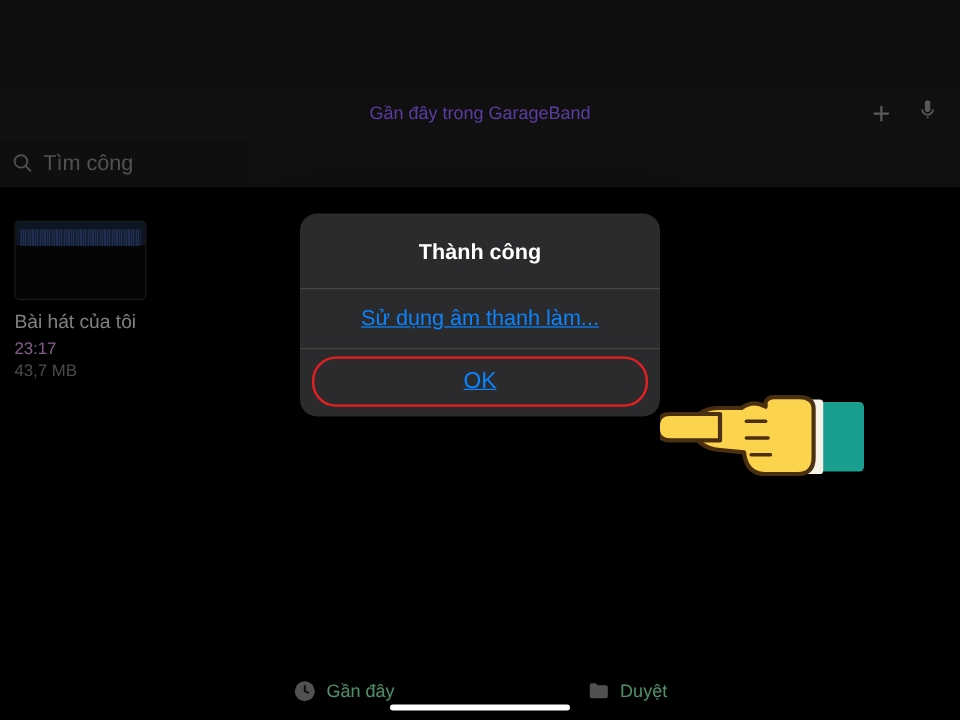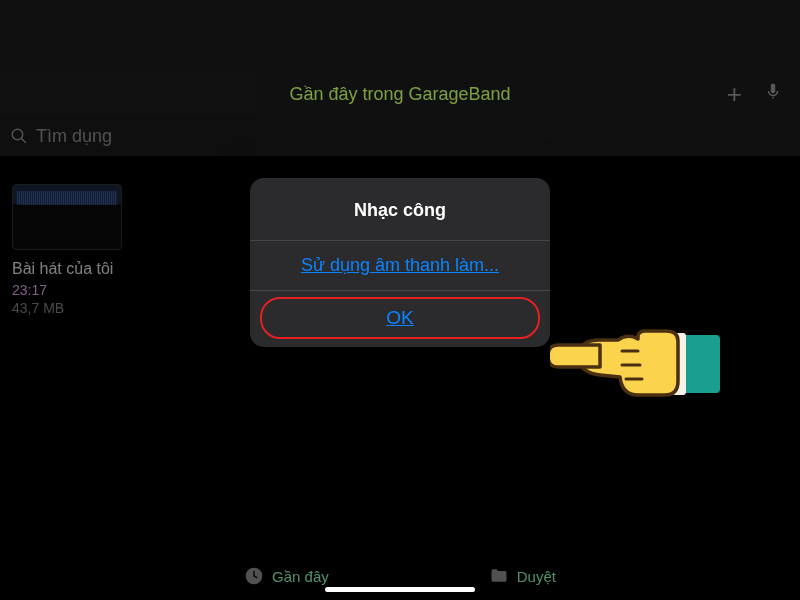--- a/index.html
+++ b/index.html
@@ -25,22 +25,22 @@
       width: 100%;
       height: 44px;
       display: flex;
       align-items: center;
       justify-content: center;
       position: relative;
       background: #1a1a1a;
       opacity: 0.65;
     }
     .header-title {
-      color: #bef264;
-      font-size: 18px;
+      color: #8b5cf6;
+      font-size: 15px;
       font-weight: 500;
       text-align: right;
     }
     .header-right {
       position: absolute;
       right: 18px;
       display: flex;
       align-items: center;
       gap: 22px;
     }
@@ -226,35 +226,35 @@
   </div>
 </div>
 
 <div class="search-bar">
   <span class="search-icon">
     <svg viewBox="0 0 24 24">
         <circle cx="10" cy="10" r="7"></circle>
         <line x1="15" y1="15" x2="21" y2="21"></line>
       </svg>
   </span>
-  <span class="search-placeholder">Tìm dụng</span>
+  <span class="search-placeholder">Tìm công</span>
 </div>
 
 <div class="content-area">
   <div class="song-item">
     <div class="song-thumb"></div>
     <div class="song-title">Bài hát của tôi</div>
     <div class="song-time">23:17</div>
     <div class="song-size">43,7 MB</div>
   </div>
 </div>
 
 <div class="dialog">
   <div class="dialog-title">
-    <div>Nhạc công</div>
+    <div>Thành công</div>
   </div>
   <div class="dialog-divider"></div>
   <div class="dialog-btn">Sử dụng âm thanh làm...</div>
   <div class="dialog-divider"></div>
   <div class="dialog-btn primary">
     <span class="ok-highlight">OK</span>
   </div>
 </div>
 
 <div class="pointer-hand">

